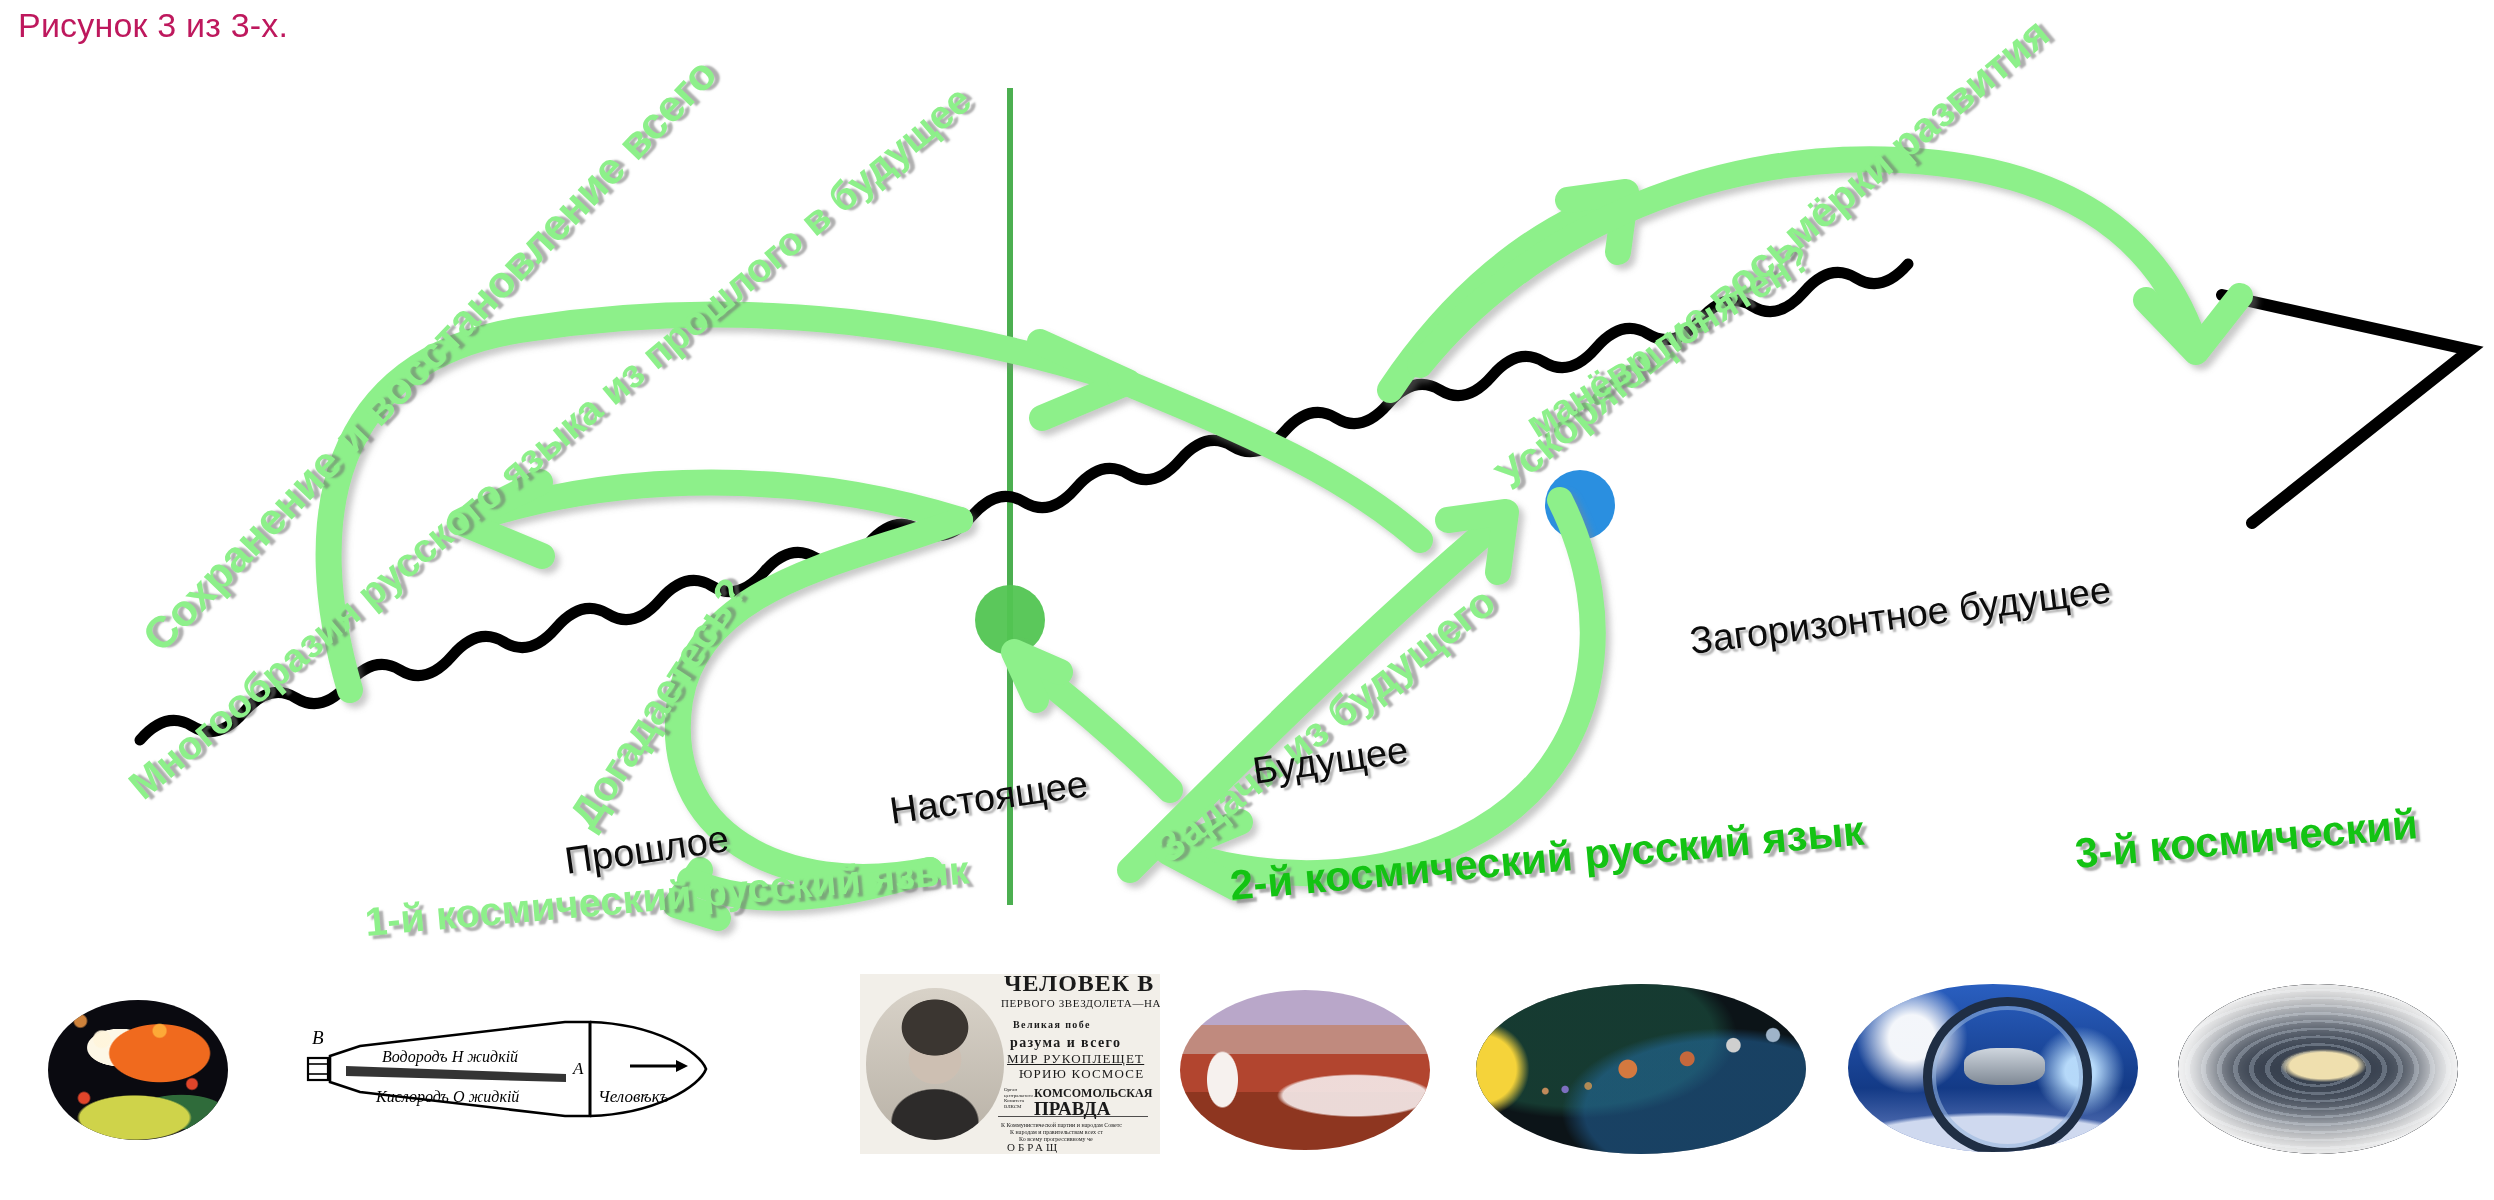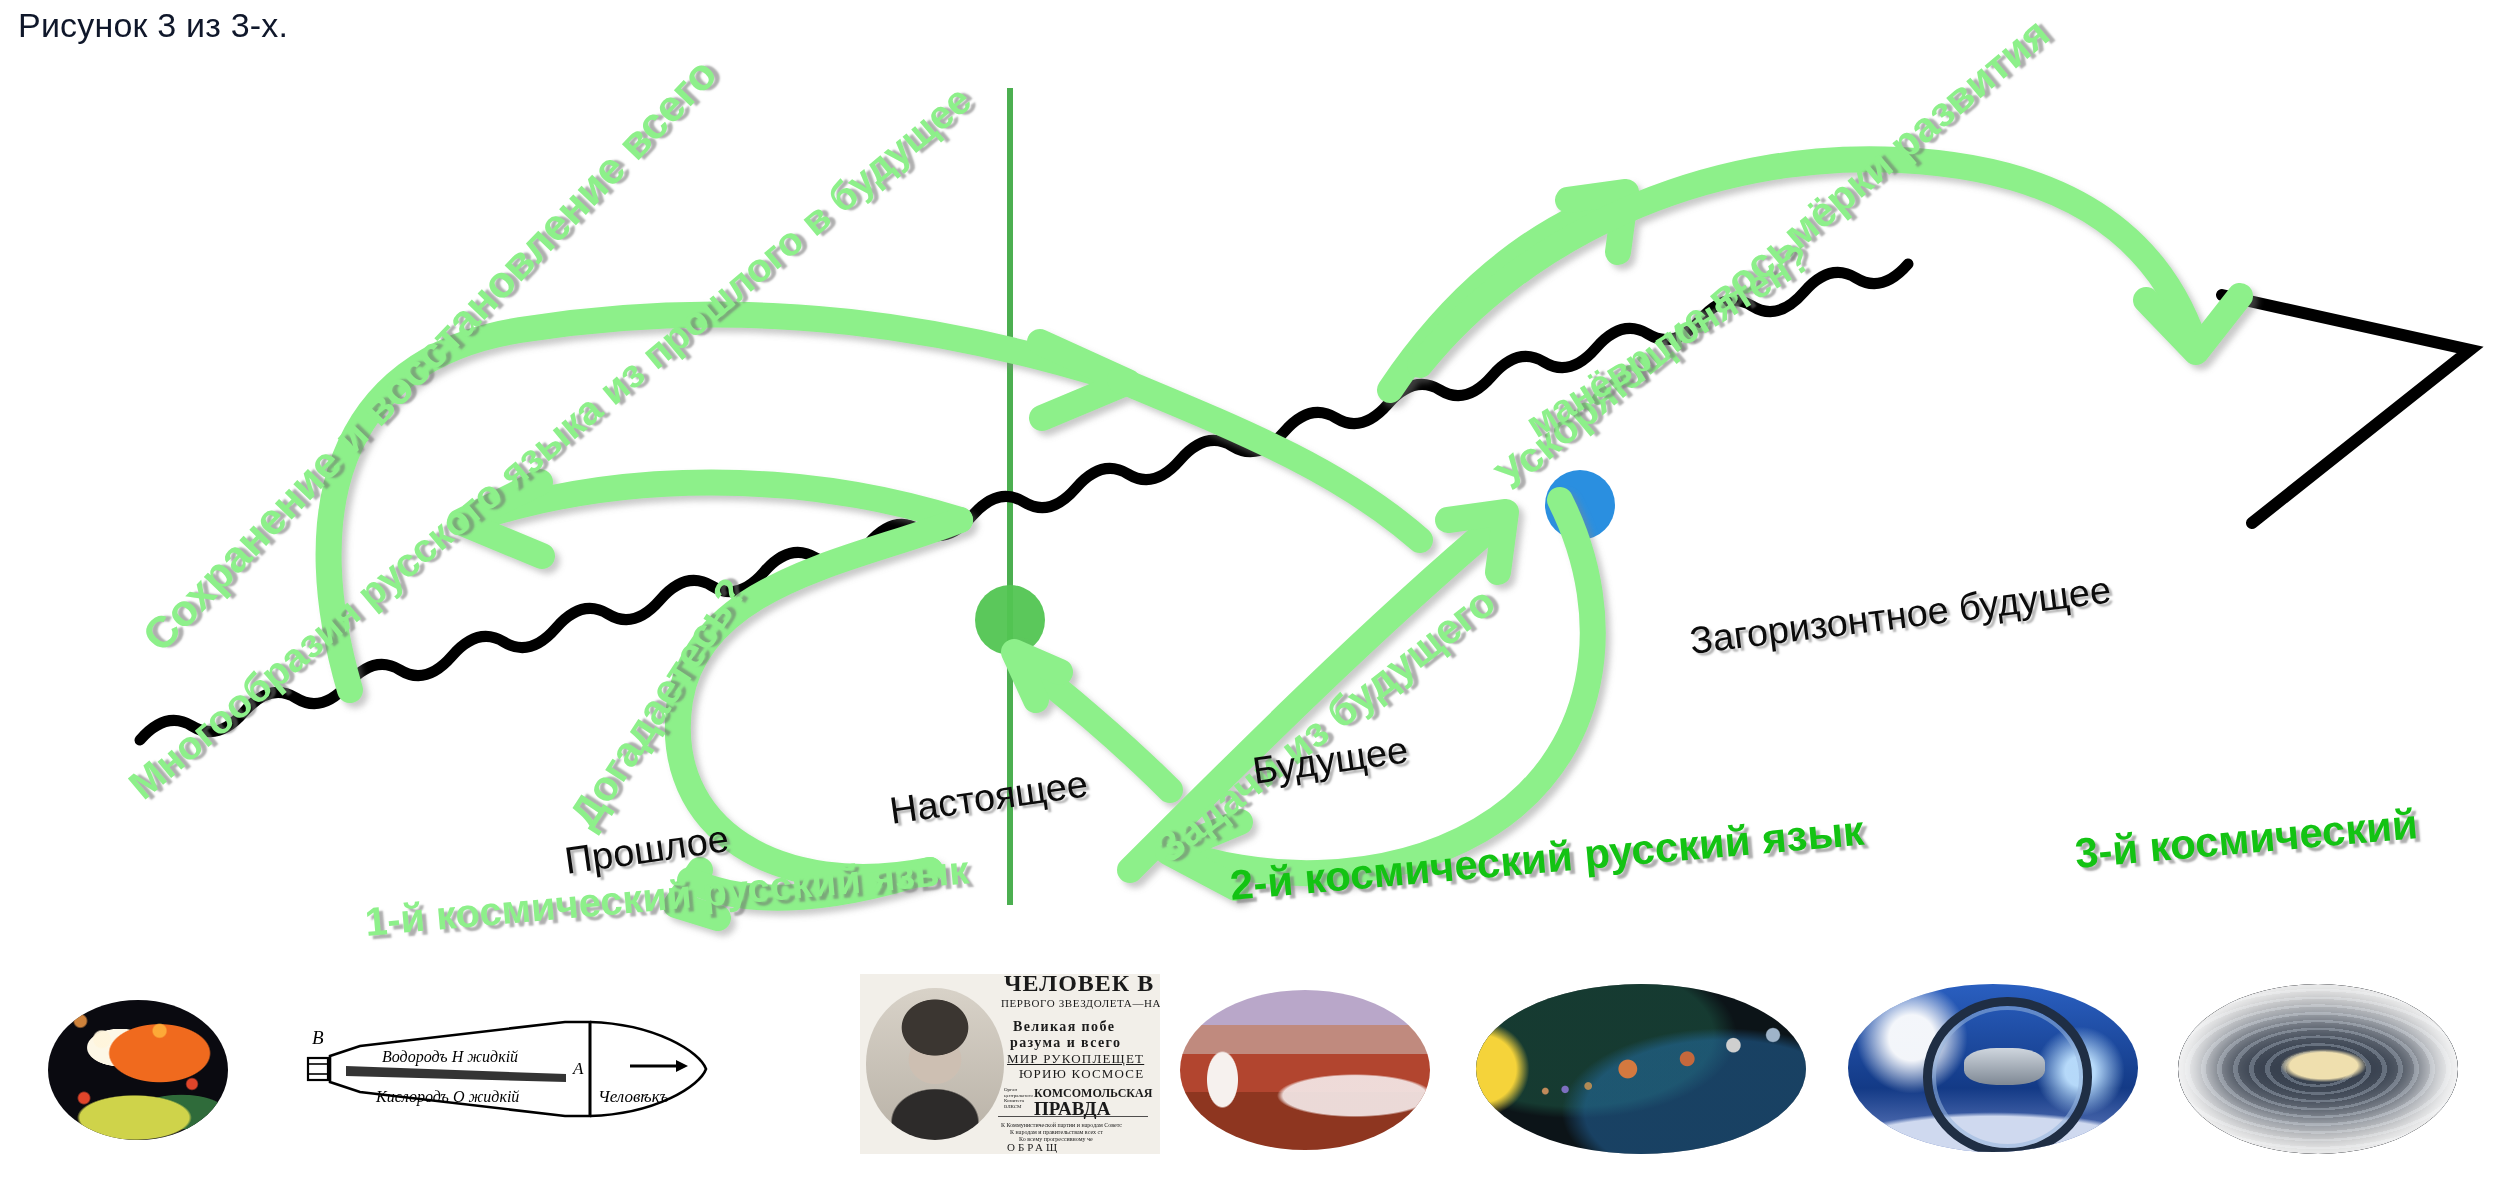--- a/index.html
+++ b/index.html
@@ -5,21 +5,21 @@
   html,body{margin:0;padding:0;background:#fff;}
   body{
     font-family:"Liberation Sans", sans-serif;
     width:2494px;height:1200px;position:relative;overflow:hidden;
   }
   #stage{position:absolute;left:0;top:0;width:2494px;height:1200px;}
 
   
   .fig-caption{
     position:absolute;left:18px;top:6px;
-    font-size:34px;color:#0f172a;letter-spacing:.2px;white-space:nowrap;
+    font-size:34px;color:#be185d;letter-spacing:.2px;white-space:nowrap;
   }
 
   
   svg.art{position:absolute;left:0;top:0;width:2494px;height:1200px;overflow:visible;}
 
   
   .lbl{position:absolute;white-space:nowrap;transform-origin:0 50%;}
 
   .lbl-black{
     color:#0b0b0b;font-size:38px;
@@ -241,21 +241,21 @@
         <text x="86" y="98" font-family="Liberation Serif, serif" font-size="16" font-style="italic">Кислородъ О жидкiй</text>
         <text x="308" y="98" font-family="Liberation Serif, serif" font-size="17" font-style="italic">Человѣкъ</text>
       </svg>
     </div>
 
     <div class="thumb" style="left:860px; width:300px; height:180px; top:22px; border-radius:0;">
       <div class="inner art-news">
         <div class="gag-photo"></div>
         <div class="np-txt" style="left:48%;top:-2%;font-size:24px;font-weight:700;letter-spacing:1px;">ЧЕЛОВЕК В КОСМОСЕ</div>
         <div class="np-txt" style="left:47%;top:13%;font-size:11px;letter-spacing:.6px;">ПЕРВОГО ЗВЕЗДОЛЕТА—НАШ, СОВ</div>
-        <div class="np-txt" style="left:51%;top:25%;font-size:14px;font-weight:700;letter-spacing:1.4px;">Великая побе</div>
+        <div class="np-txt" style="left:51%;top:25%;font-size:10px;font-weight:700;letter-spacing:1.4px;">Великая побе</div>
         <div class="np-txt" style="left:50%;top:34%;font-size:14px;font-weight:700;letter-spacing:1.4px;">разума и всего</div>
         <div class="np-txt" style="left:49%;top:43%;font-size:13px;letter-spacing:1.2px;text-decoration:underline;">МИР РУКОПЛЕЩЕТ</div>
         <div class="np-txt" style="left:53%;top:51%;font-size:13px;letter-spacing:1.2px;">ЮРИЮ КОСМОСЕ</div>
         <div class="np-txt" style="left:48%;top:63%;font-size:5px;width:10%;white-space:normal;line-height:1.1;">Орган центрального Комитета ВЛКСМ</div>
         <div class="np-txt" style="left:58%;top:62%;font-size:12px;font-weight:700;">КОМСОМОЛЬСКАЯ</div>
         <div class="np-txt" style="left:58%;top:69%;font-size:19px;font-weight:700;">ПРАВДА</div>
         <div class="np-line" style="left:46%;top:79%;width:50%;height:1px;"></div>
         <div class="np-txt" style="left:47%;top:82%;font-size:6px;">К Коммунистической партии и народам Советс</div>
         <div class="np-txt" style="left:50%;top:86%;font-size:6px;">К народам и правительствам всех ст</div>
         <div class="np-txt" style="left:53%;top:90%;font-size:6px;">Ко всему прогрессивному че</div>

